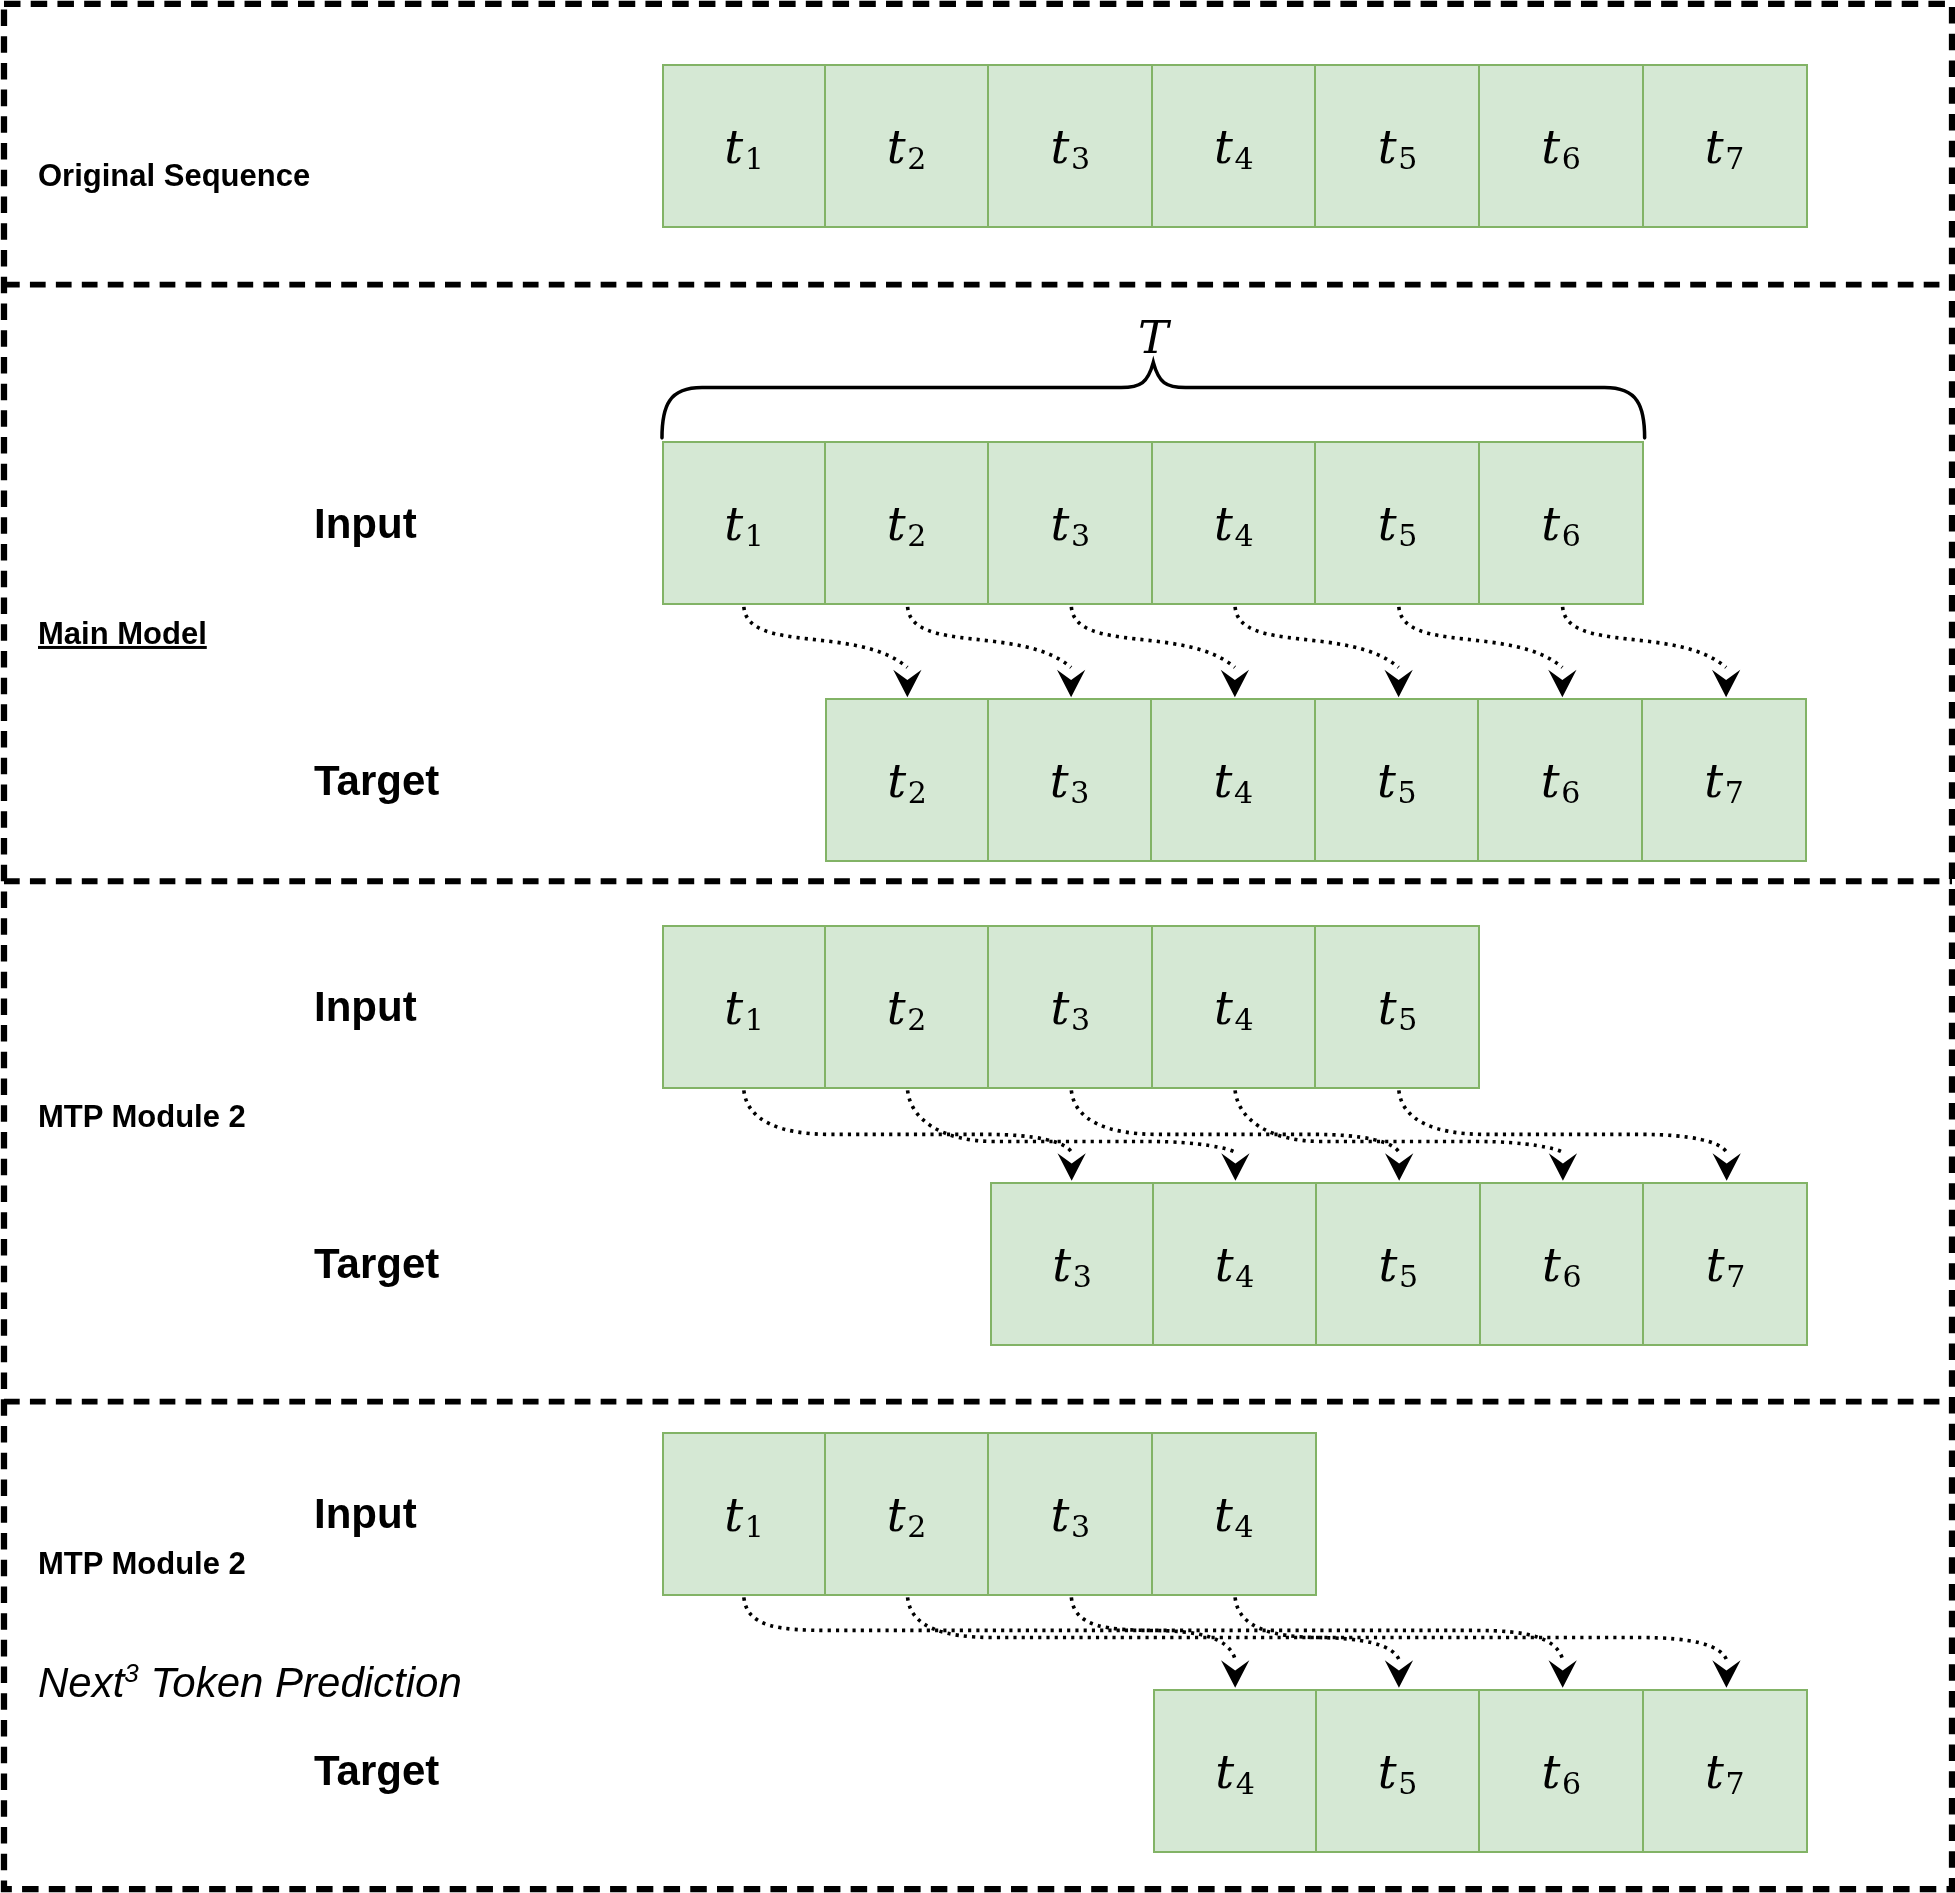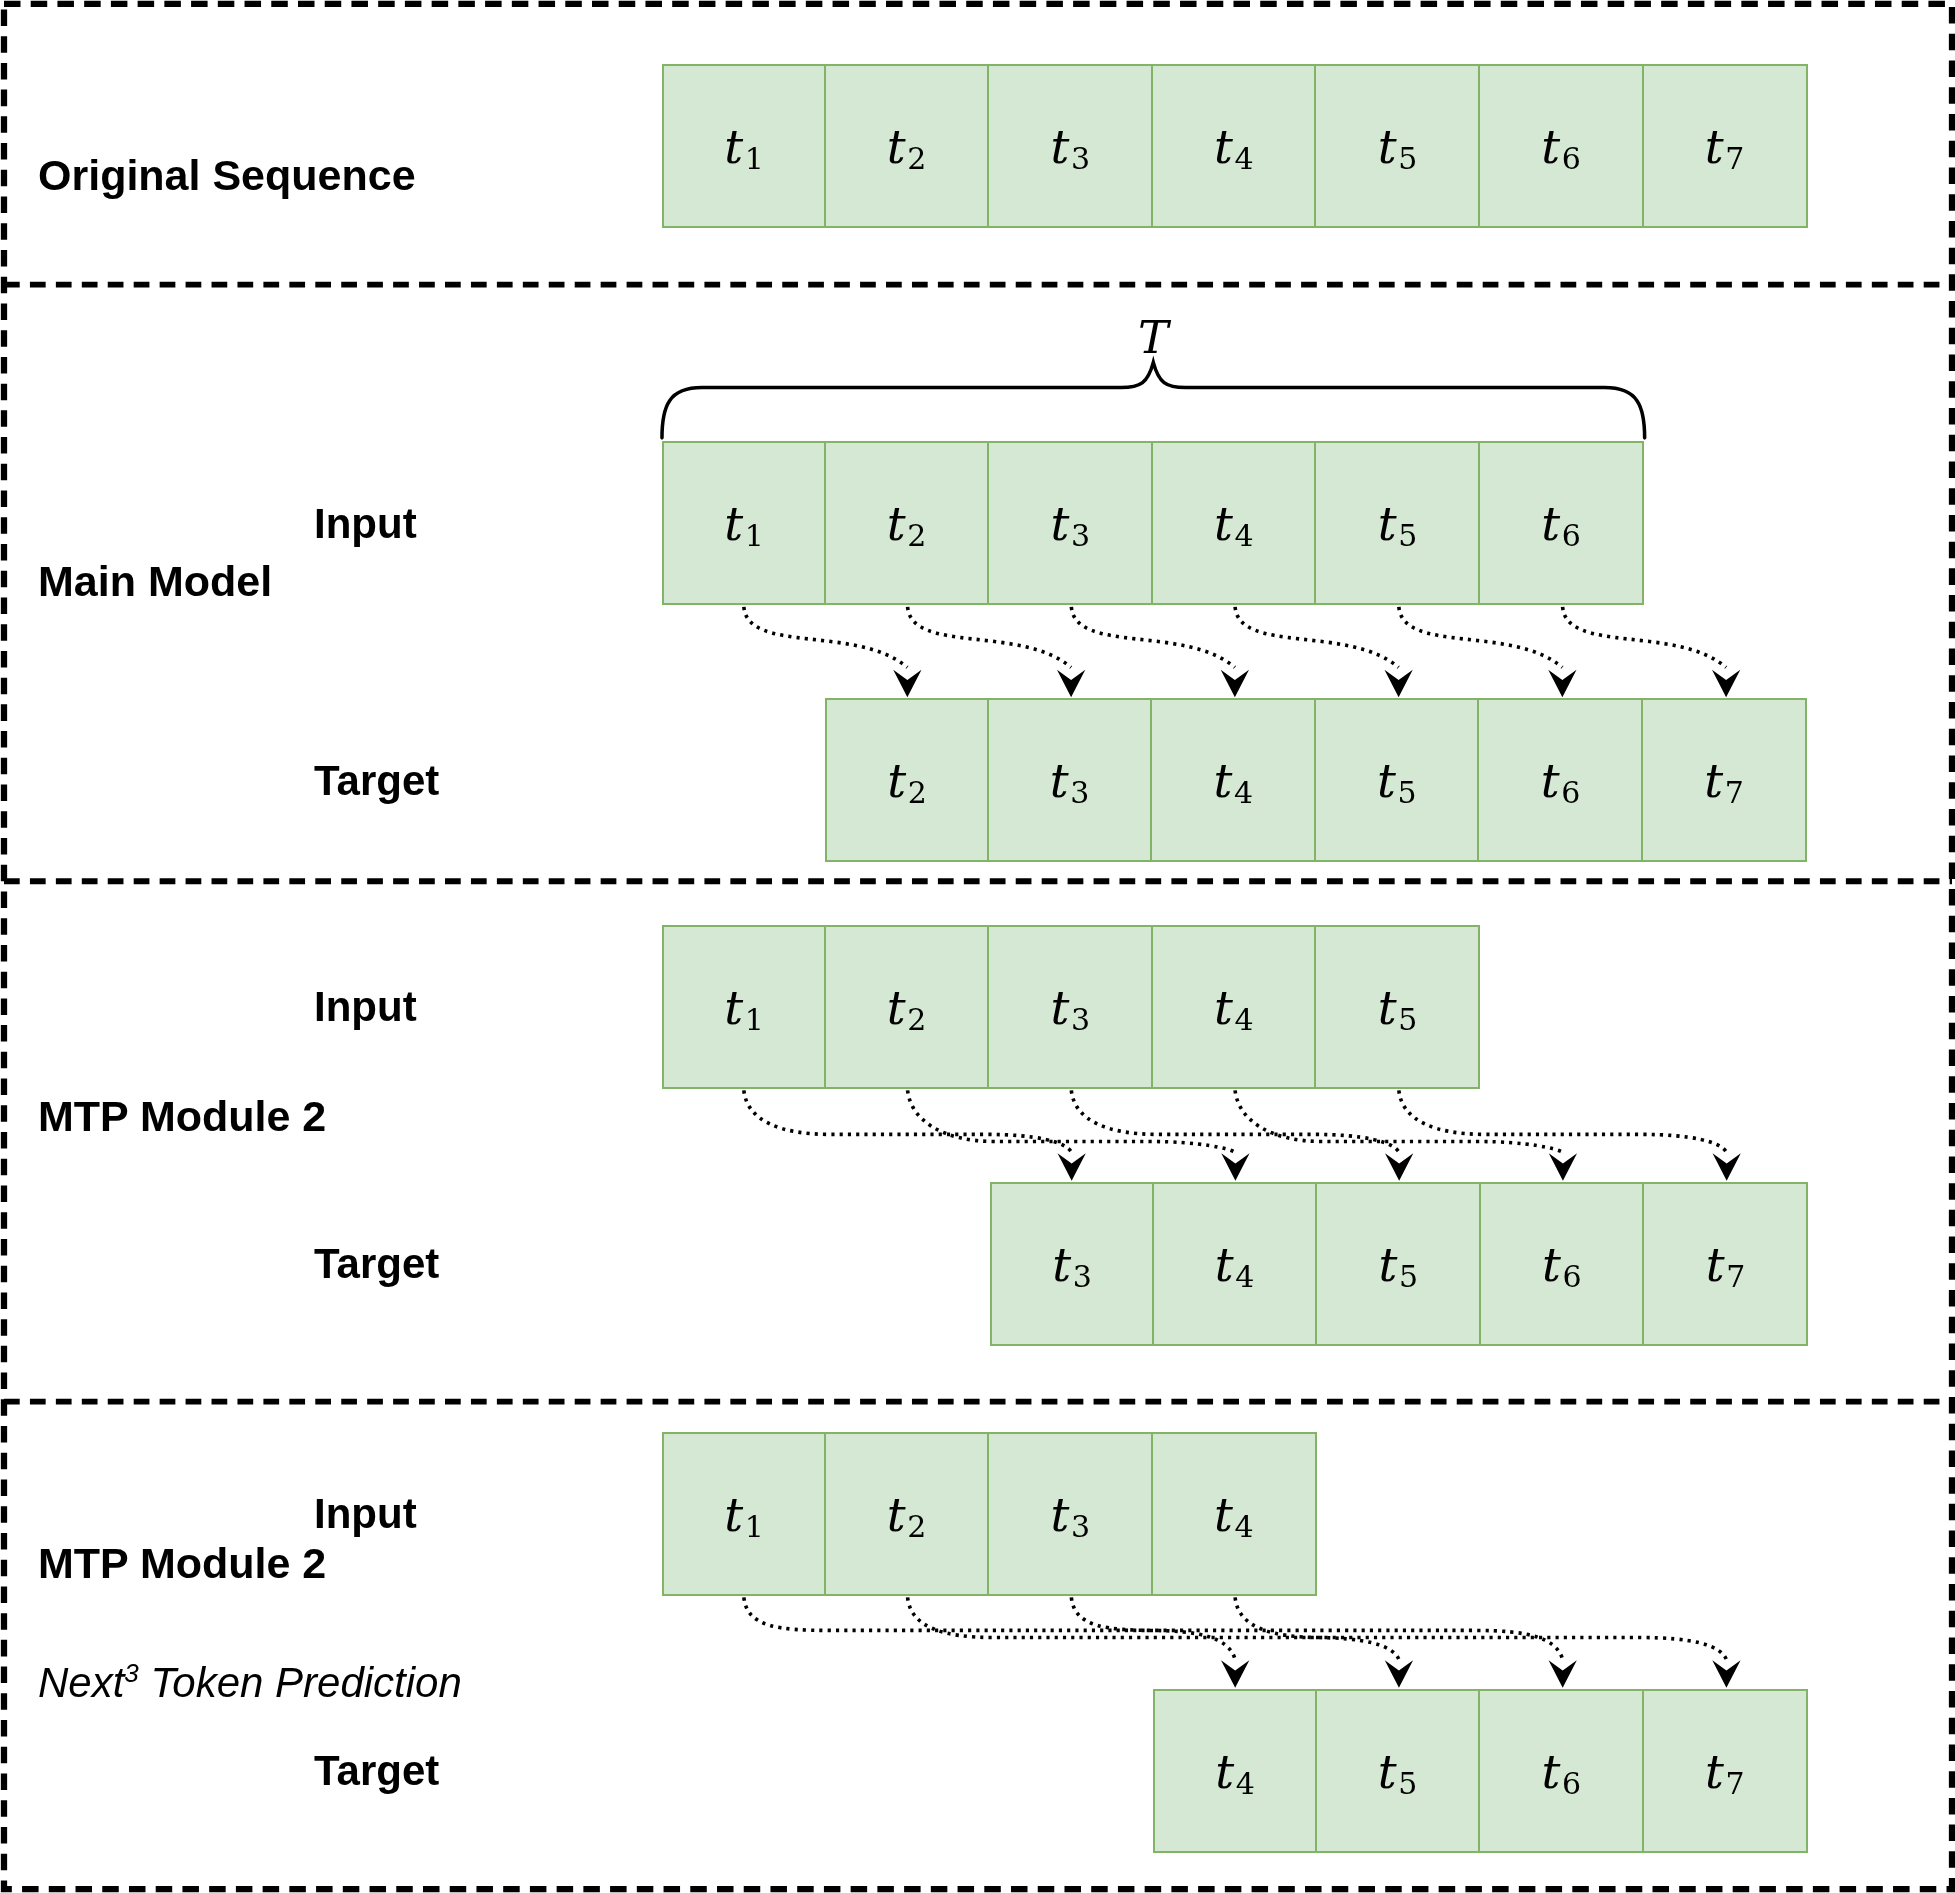--- a/index.html
+++ b/index.html
@@ -11,25 +11,25 @@
     color:#000;
     overflow:hidden;
   }
   .overlay{position:absolute;left:0;top:0;width:1956px;height:1893px;}
 
   
   .slabel{
     position:absolute;left:38px;transform:translateY(-50%);
     white-space:nowrap;line-height:1.1;
   }
-  .slabel.bold{font-weight:700;font-size:43px;}
+  .slabel.bold{font-weight:700;font-size:31px;}
   .slabel.ital{font-style:italic;font-size:42px;}
   .slabel.ital sup{font-size:0.62em;line-height:0;}
   #sl1 {top:176px;}
-  #sl2a{top:582px;}  #sl2b{top:649px;}
+  #sl2a{top:634px;text-decoration:underline;}  #sl2b{top:649px;}
   #sl3a{top:1117px;} #sl3b{top:1171px;}
   #sl4a{top:1564px;} #sl4b{top:1683px;}
 
   
   .rlabel{
     position:absolute;left:314px;width:267px;text-align:left;
     transform:translateY(-50%);
     font-weight:700;font-size:42px;white-space:nowrap;
   }
   #rl-s2-i{top:524px;}  #rl-s2-t{top:781px;}

